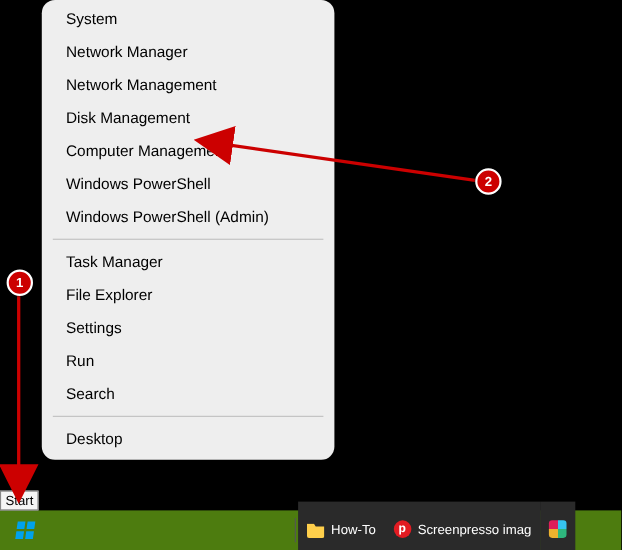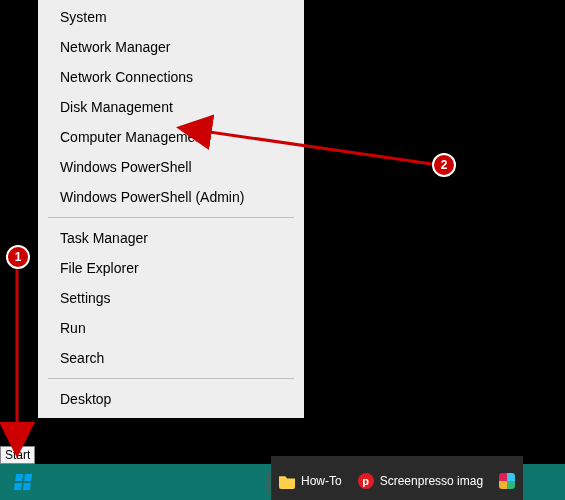--- a/index.html
+++ b/index.html
@@ -18,20 +18,21 @@
   .context-menu {
     position: absolute;
     left: 38px;
     top: 0;
     width: 266px;
     background: #eee;
     color: #000;
     box-sizing: border-box;
     padding-top: 2px;
     padding-bottom: 4px;
+    border-radius: 12px;
   }
   .context-menu .item {
     padding: 7px 14px 7px 22px;
     line-height: 16px;
     white-space: nowrap;
     cursor: default;
     position: relative;
   }
   .context-menu .item.has-sub::after{
     content:"";
@@ -49,21 +50,21 @@
     margin:5px 10px;
   }
 
   
   .taskbar{
     position:absolute;
     left:0;
     bottom:0;
     width:100%;
     height:36px;
-    background:#0f766e;
+    background:#4d7c0f;
     color:#fff;
     display:flex;
     align-items:center;
     padding-left:0;
     box-sizing:border-box;
   }
   .start-btn{
     width:46px;
     height:36px;
     display:flex;
@@ -162,21 +163,21 @@
     pointer-events:none;
     z-index:15;
   }
 </style>
 </head>
 <body>
 
 <div class="context-menu" id="ctxmenu">
     <div class="item">System</div>
     <div class="item">Network Manager</div>
-    <div class="item">Network Connections</div>
+    <div class="item">Network Management</div>
     <div class="item">Disk Management</div>
     <div class="item">Computer Management</div>
     <div class="item">Windows PowerShell</div>
     <div class="item">Windows PowerShell (Admin)</div>
     <hr>
     <div class="item">Task Manager</div>
     <div class="item">File Explorer</div>
     <div class="item">Settings</div>
     <div class="item">Run</div>
     <div class="item">Search</div>

